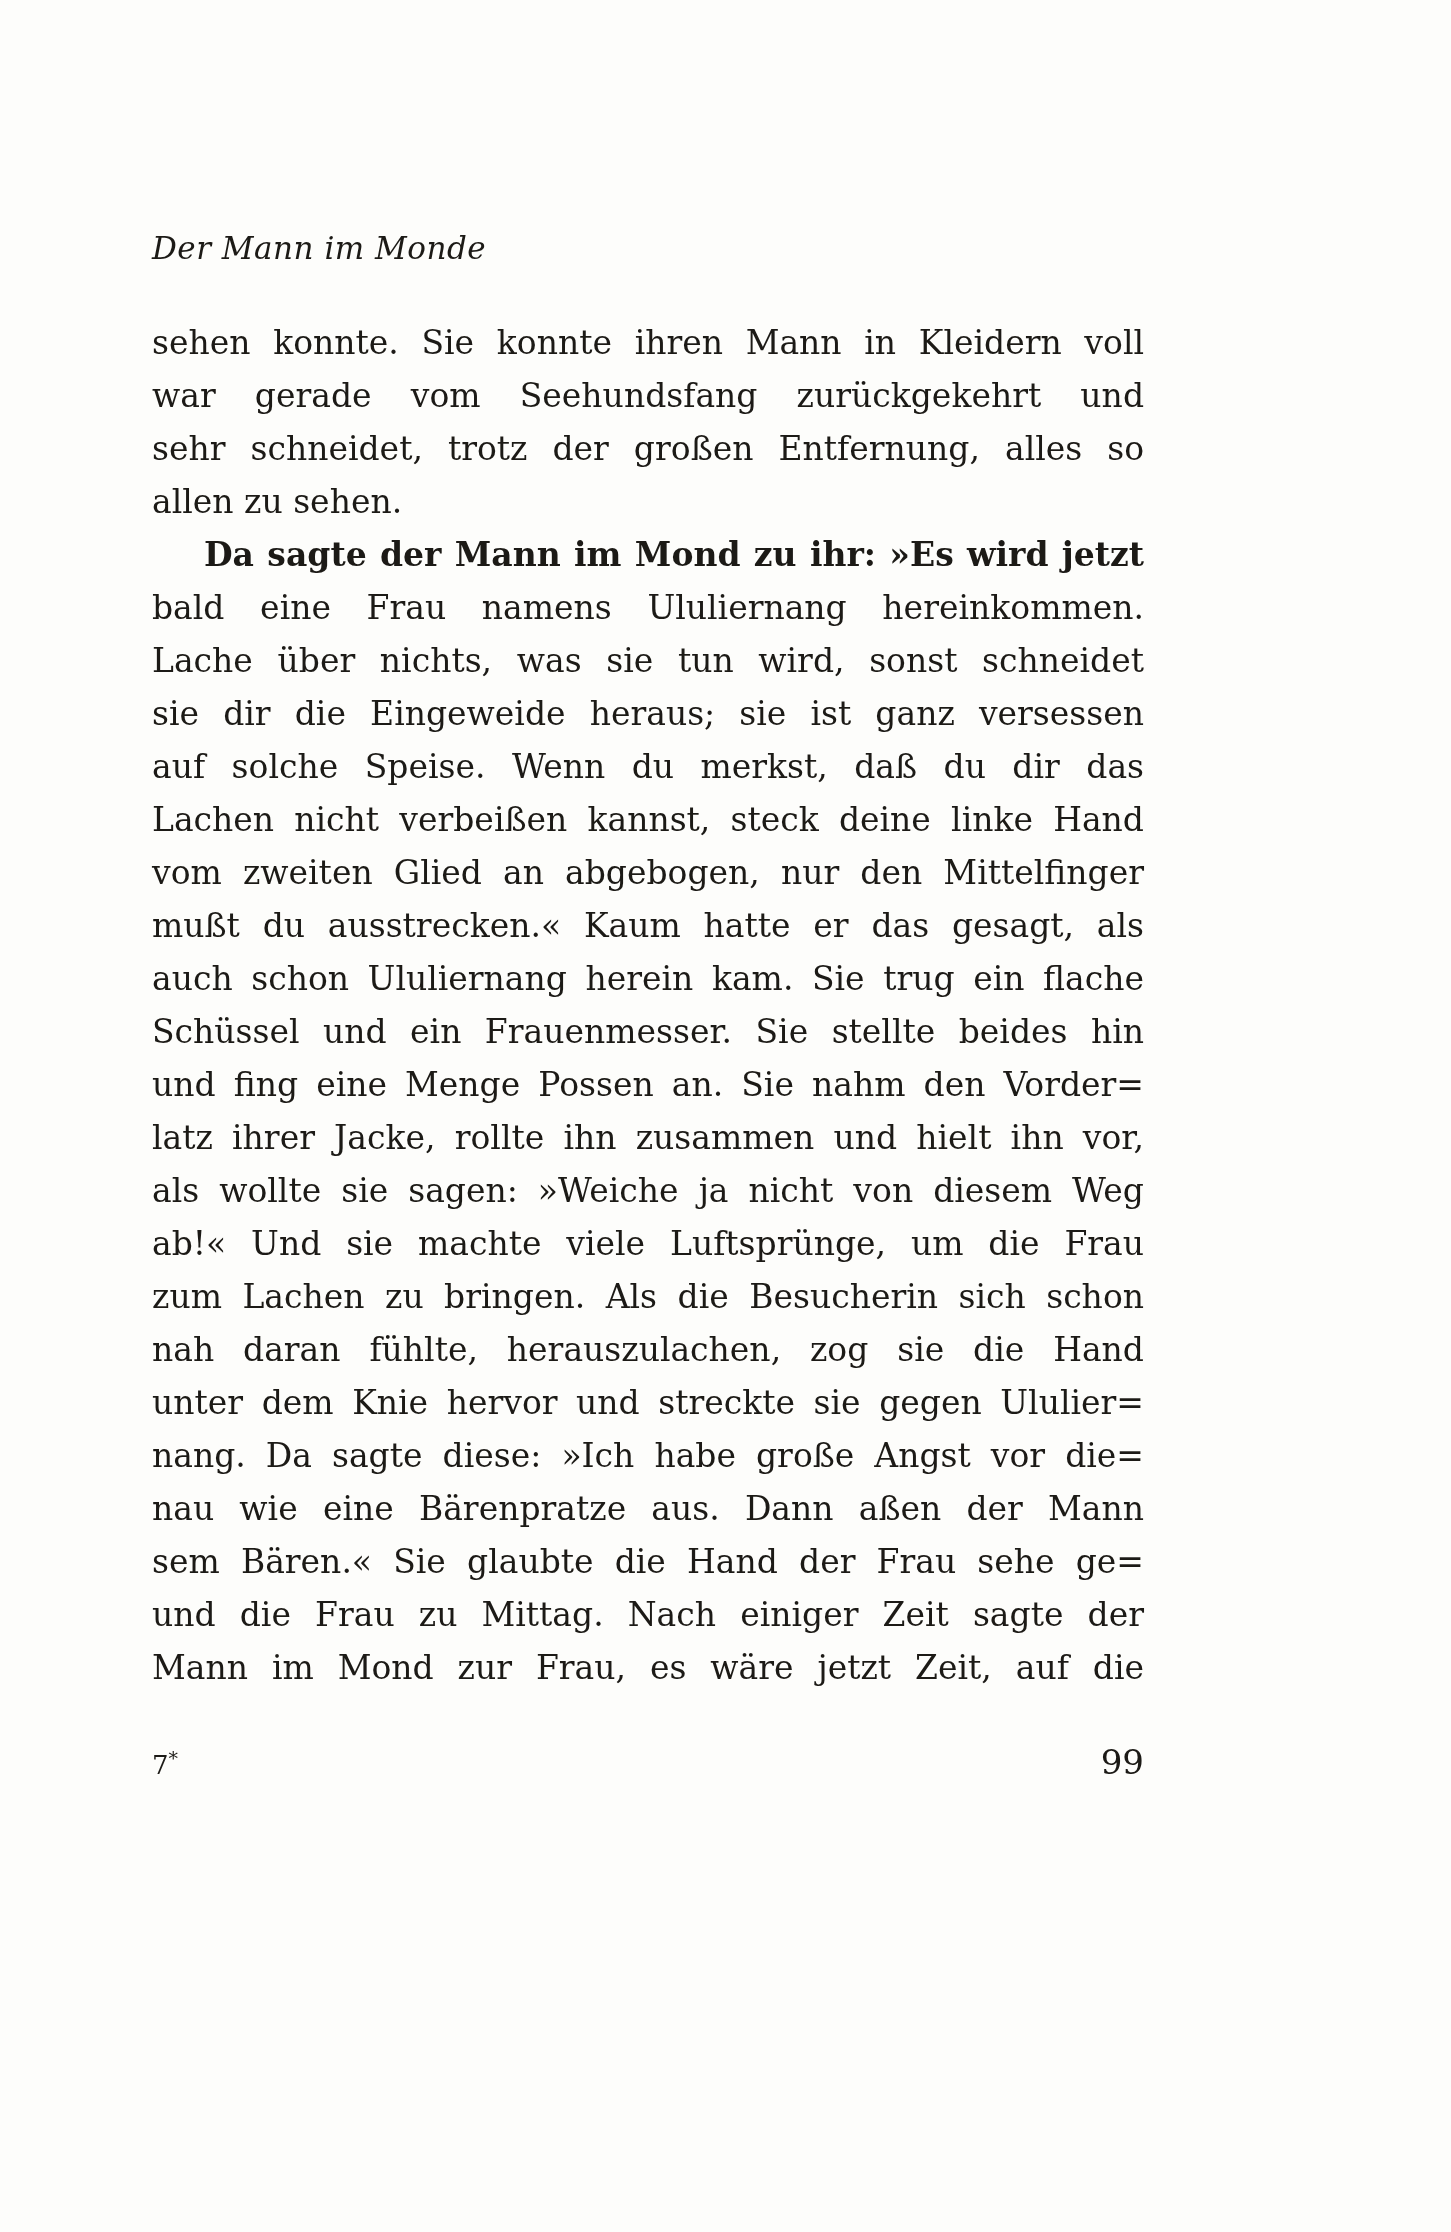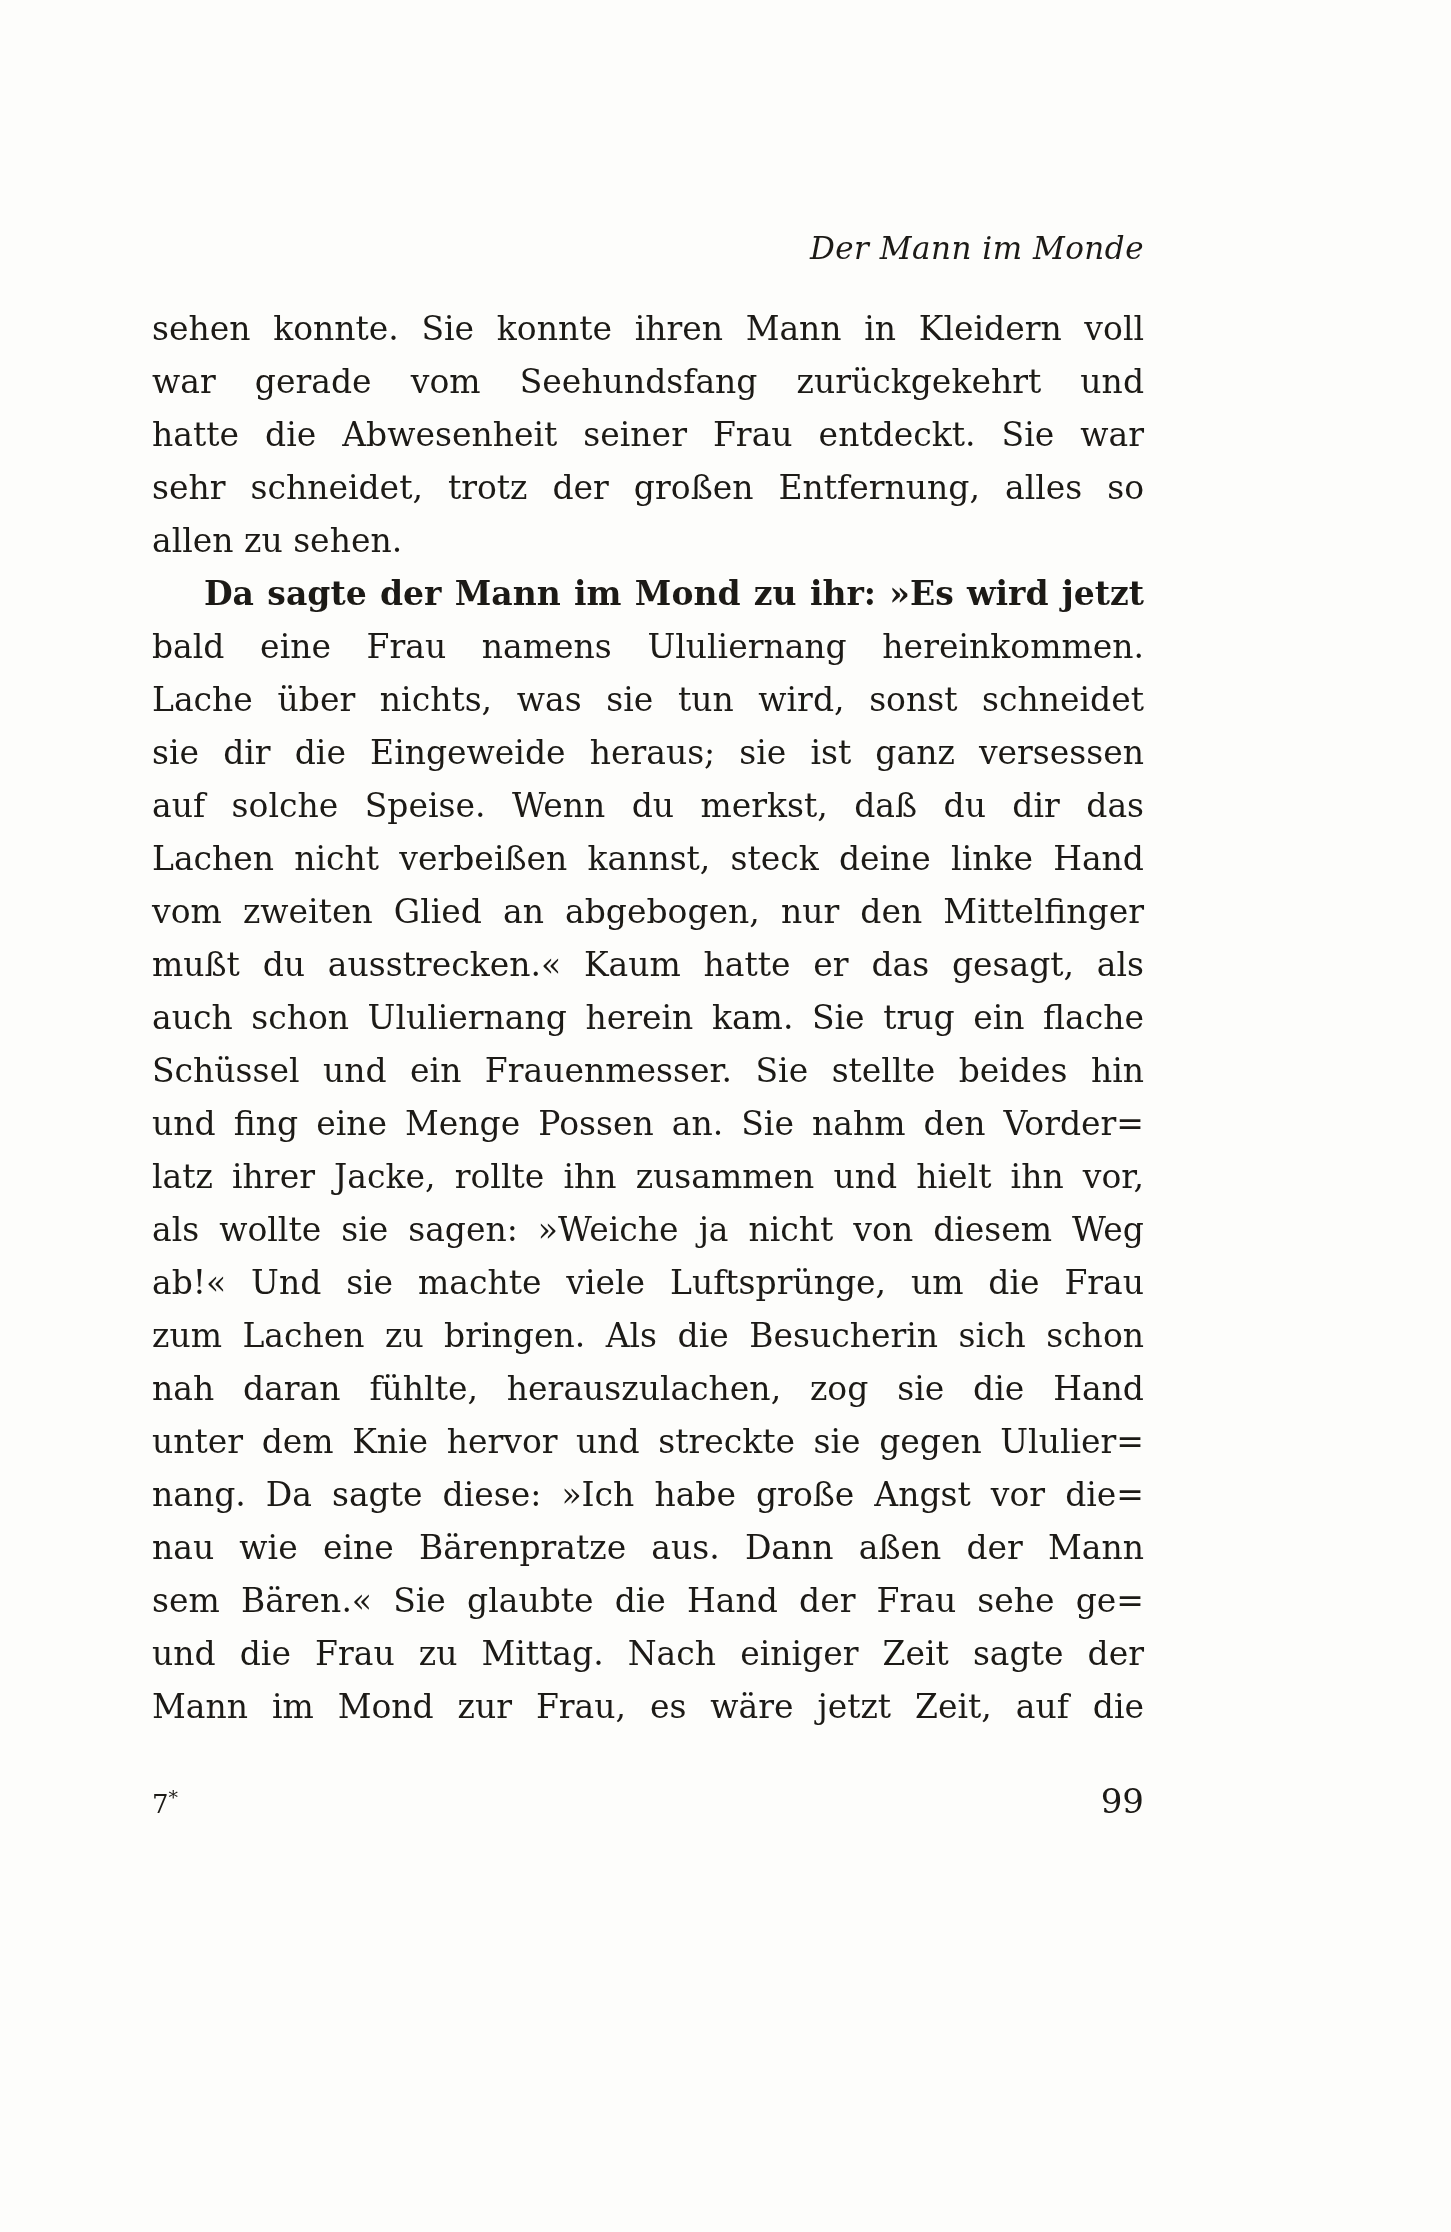--- a/index.html
+++ b/index.html
@@ -18,25 +18,25 @@
     position: absolute;
     left: 152px;
     top: 228px;
     width: 992px;
     color: #1c1a16;
     font-family: "DejaVu Serif", "Liberation Serif", serif;
     font-size: 33px;
     line-height: 53px;
   }
   .running-header {
-    text-align: right;
+    text-align: left;
     font-style: italic;
     font-size: 31px;
     line-height: 40px;
-    margin-bottom: 34px;
+    margin-bottom: 48px;
     letter-spacing: 0.5px;
   }
   .line {
     text-align: justify;
     text-align-last: justify;
     white-space: normal;
   }
   .line.para-end {
     text-align-last: left;
   }
@@ -66,21 +66,20 @@
 <body>
 
 <div id="page">
   <div id="text-block">
 
     <div class="running-header">Der Mann im Monde</div>
 
     <div>
       <div class="line">sehen konnte. Sie konnte ihren Mann in Kleidern voll</div>
       <div class="line">war gerade vom Seehundsfang zurückgekehrt und</div>
-      <div class="line">hatte die Abwesenheit seiner Frau entdeckt. Sie war</div>
       <div class="line">sehr schneidet, trotz der großen Entfernung, alles so</div>
       <div class="line para-end">allen zu sehen.</div>
     </div>
 
     <div>
       <div class="line indent">Da sagte der Mann im Mond zu ihr: »Es wird jetzt</div>
       <div class="line">bald eine Frau namens Ululiernang hereinkommen.</div>
       <div class="line">Lache über nichts, was sie tun wird, sonst schneidet</div>
       <div class="line">sie dir die Eingeweide heraus; sie ist ganz versessen</div>
       <div class="line">auf solche Speise. Wenn du merkst, daß du dir das</div>

